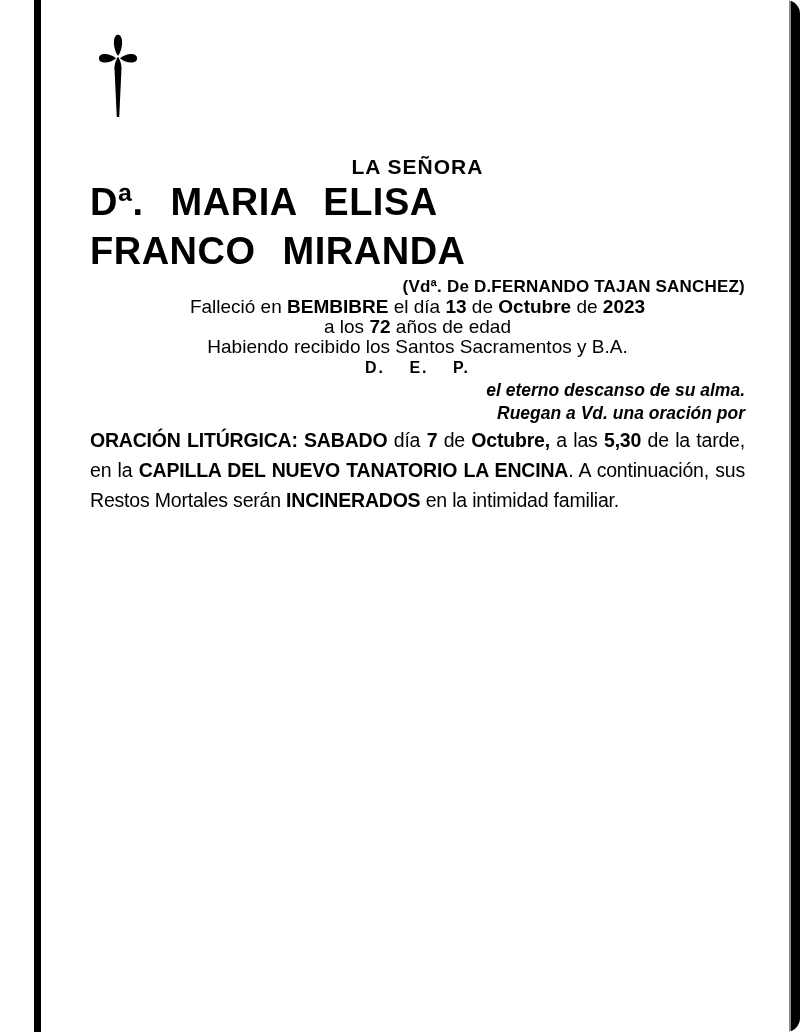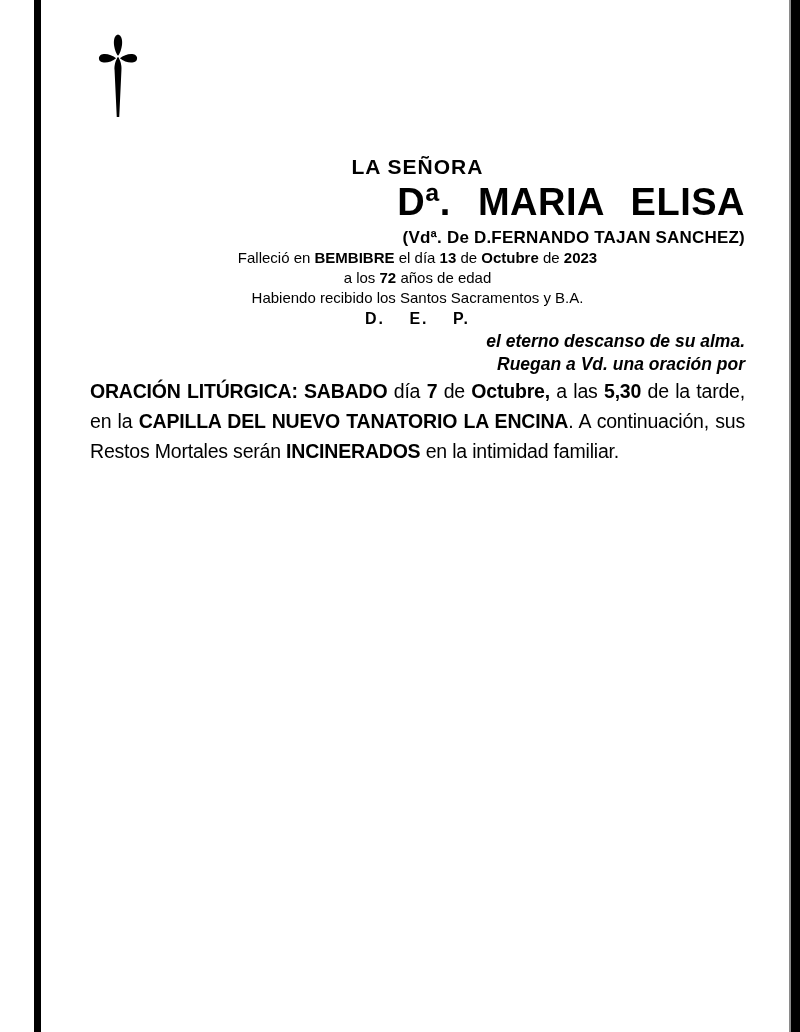--- a/index.html
+++ b/index.html
@@ -3,47 +3,48 @@
 <meta charset="utf-8">
 <style>
   html,body{margin:0;padding:0;background:#fff;}
   .page{
     position:relative;
     width:800px;height:1032px;
     background:#ffffff;
     color:#000000;
     font-family:"Liberation Sans", sans-serif;
     overflow:hidden;
+    border-radius:14px;
   }
   .left-rule{position:absolute;left:34px;top:0;width:7px;height:100%;background:#000;}
   .edge-line{position:absolute;left:789px;top:0;width:2px;height:100%;background:#8a8a8a;}
   .edge-strip{position:absolute;left:791px;top:0;width:9px;height:100%;background:#000;}
   .cross{position:absolute;left:97px;top:29px;width:42px;height:90px;}
   .content{
     position:absolute;left:90px;top:0;width:655px;
     padding-top:156px;
   }
   .content p, .content h1, .content div{margin:0;}
   .center{text-align:center;}
   .honorific{
     font-size:21px;font-weight:bold;line-height:22px;
     letter-spacing:1px;text-align:center;
   }
   .name{
     margin-top:16px;
     font-size:38px;font-weight:bold;line-height:49px;
-    letter-spacing:0.5px;word-spacing:16px;text-align:right;
+    letter-spacing:0.5px;word-spacing:16px;text-align:left;
   }
   .name-line{display:block;}
   .widow{
     margin-top:4px;
     font-size:17px;font-weight:bold;line-height:21px;text-align:right;
     letter-spacing:0.2px;
   }
-  .line{font-size:15px;line-height:20px;}
+  .line{font-size:19px;line-height:20px;}
   .death-line{margin-top:47px;}
   .age-line{margin-top:15px;}
   .sacraments-line{margin-top:29px;}
   .dep{
     margin-top:24px;
     font-size:16px;font-weight:bold;letter-spacing:2px;word-spacing:18px;
     text-align:center;line-height:22px;
   }
   .para{
     font-size:19.5px;line-height:29.5px;
@@ -75,20 +76,21 @@
     <path fill="#000" d="M24 29.5 C30 24 42 23 42 29.5 C42 36 30 35 24 29.5 Z"></path>
     <path fill="#000" d="M22 28 C24.5 31.5 26.2 37.5 25.6 42 L23.3 91 L20.7 91 L18.4 42 C17.8 37.5 19.5 31.5 22 28 Z"></path>
   </svg>
 
   <main class="content">
 
     <div class="honorific">LA SEÑORA</div>
 
     <h1 class="name">
         <span class="name-line">Dª. MARIA ELISA</span>
+        <span class="name-line">FRANCO MIRANDA</span>
       </h1>
 
     <div class="widow">(Vdª. De D.FERNANDO TAJAN SANCHEZ)</div>
 
     <p class="line center death-line"><span>Falleció en </span><b>BEMBIBRE</b><span> el día </span><b>13</b><span> de </span><b>Octubre</b><span> de </span><b>2023</b></p>
 
     <p class="line center age-line"><span>a los </span><b>72</b><span> años de edad</span></p>
 
     <p class="line center sacraments-line">Habiendo recibido los Santos Sacramentos y B.A.</p>
 

